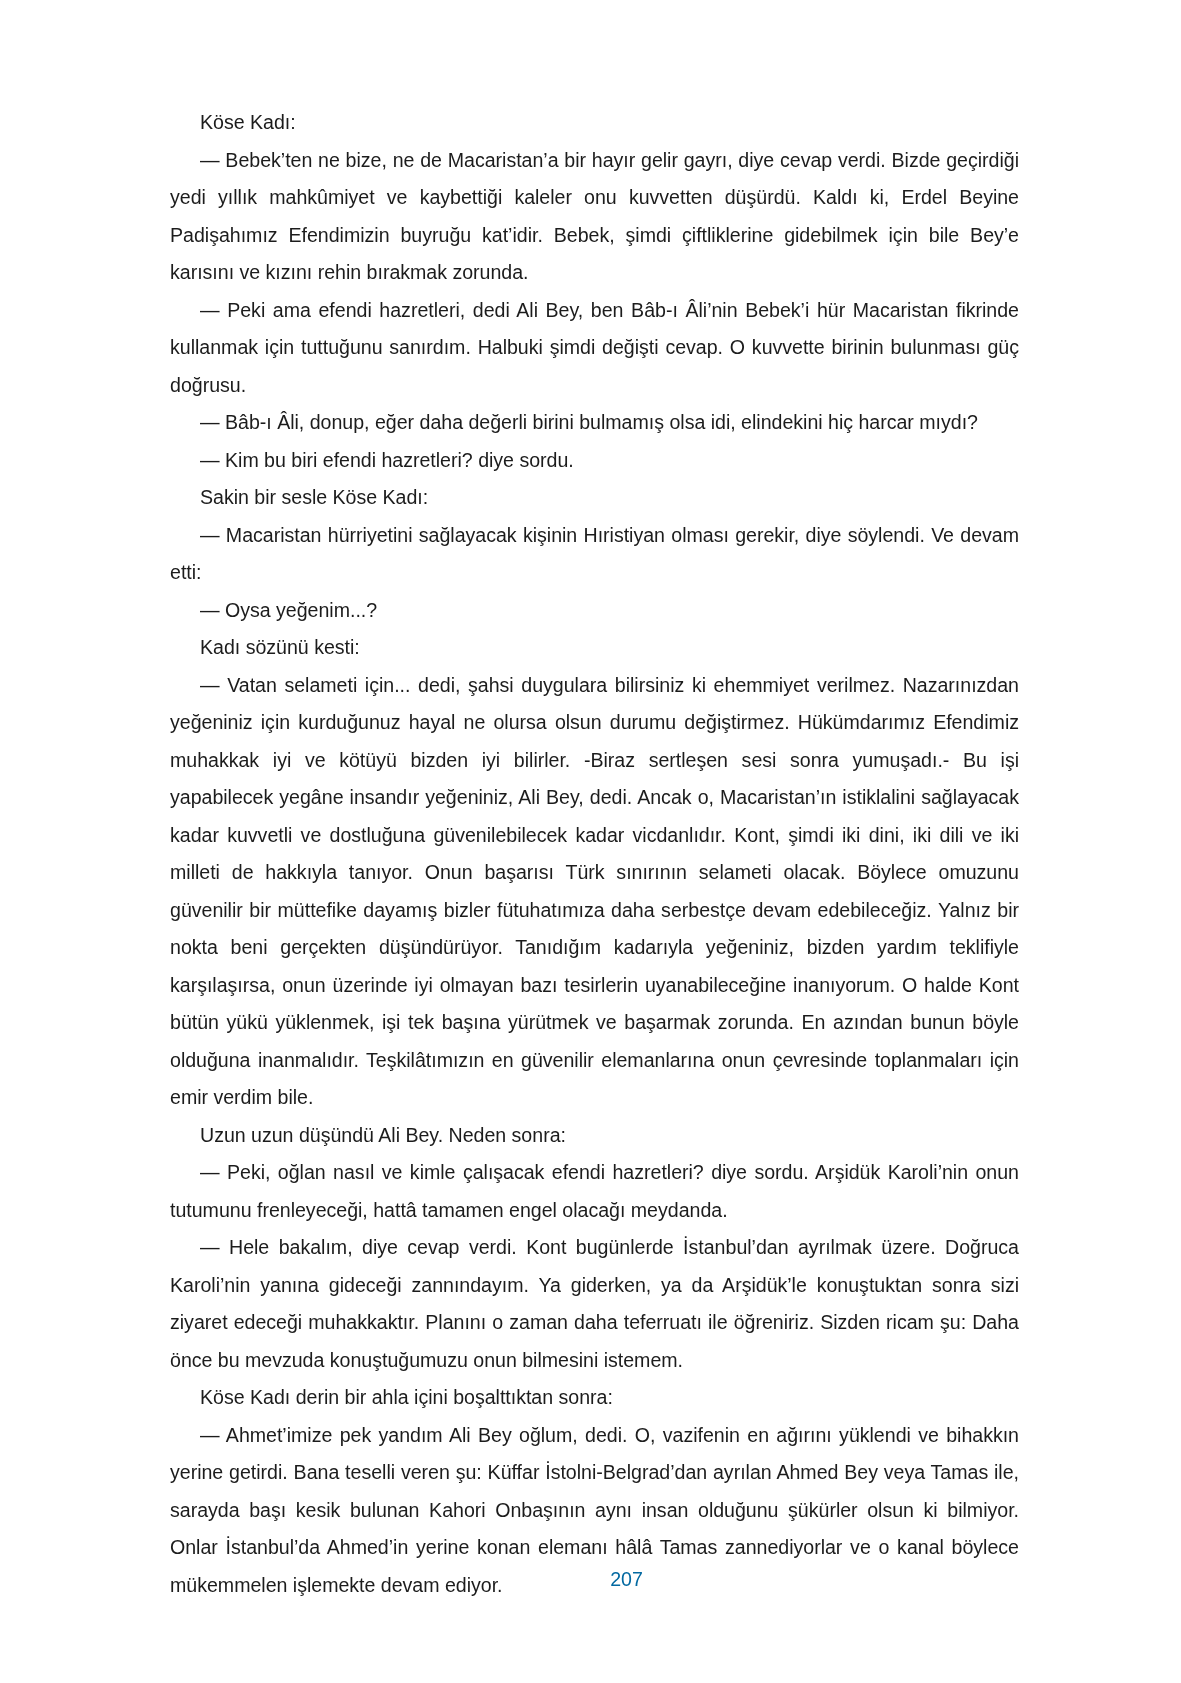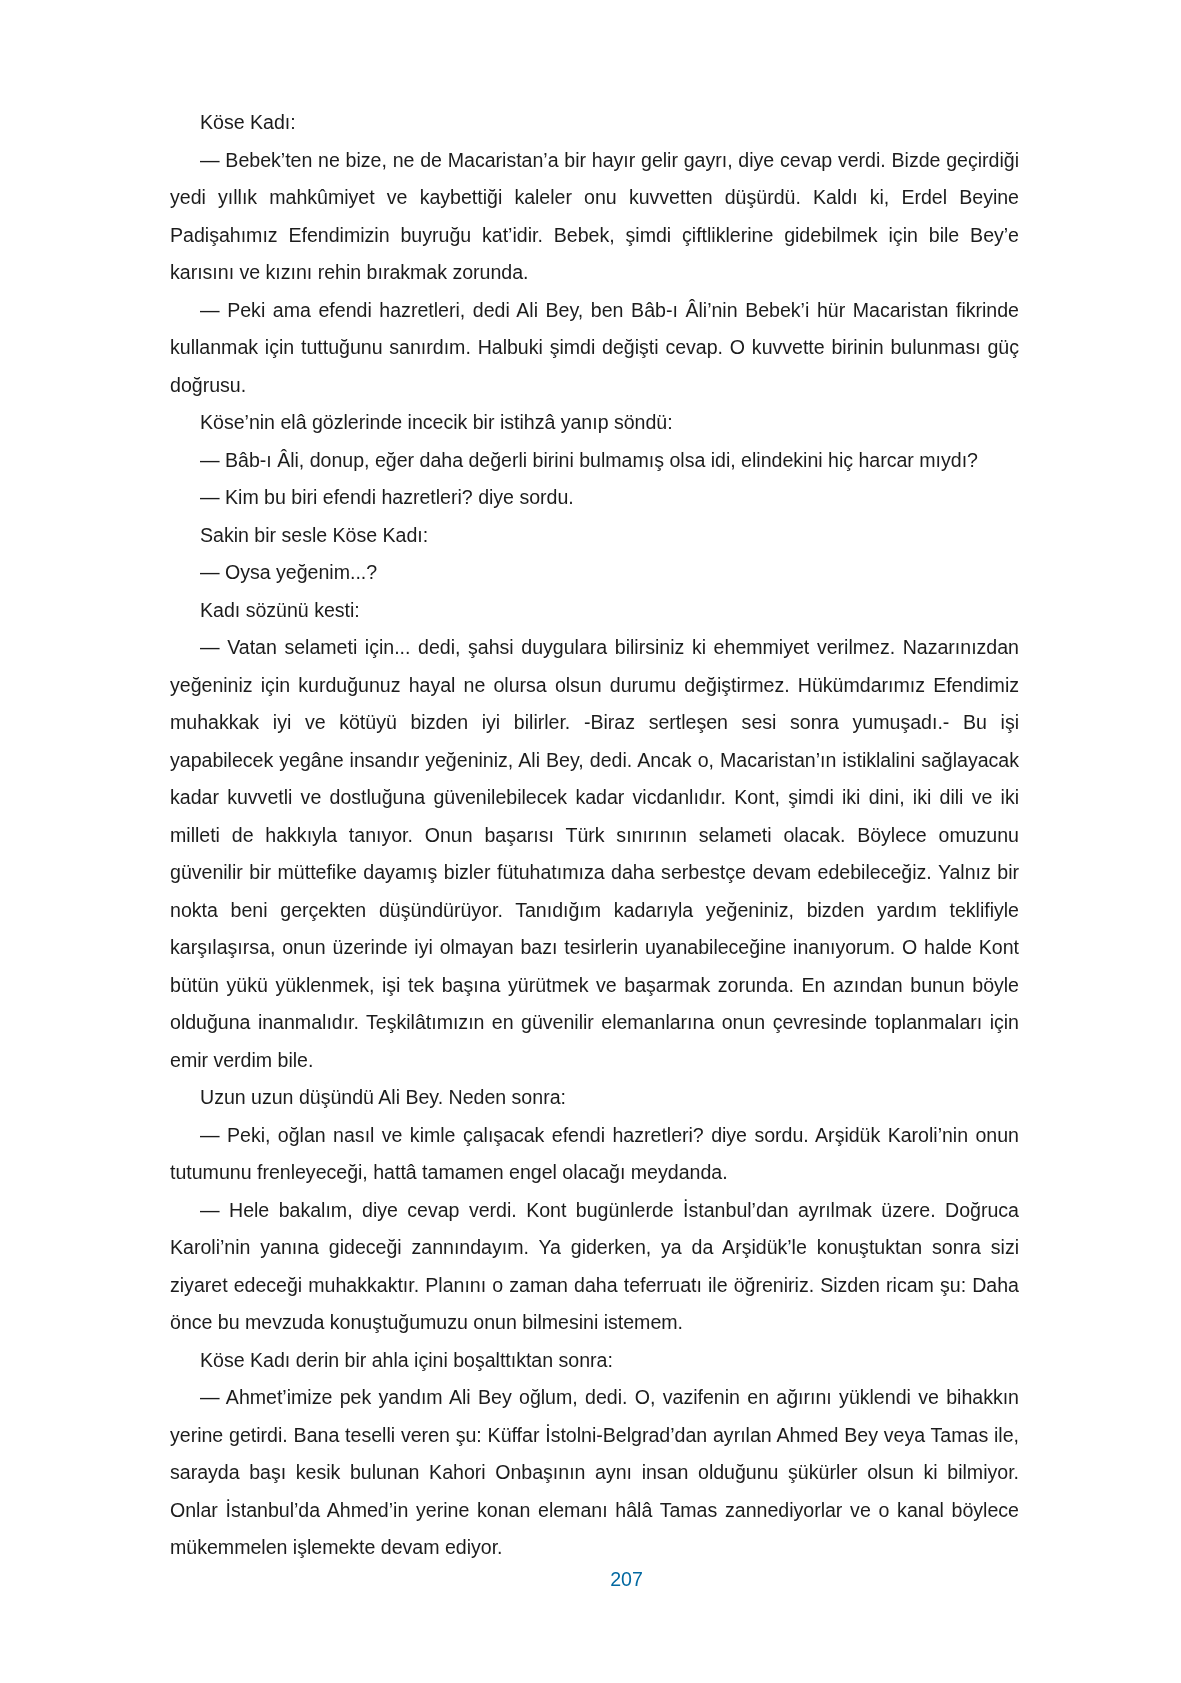--- a/index.html
+++ b/index.html
@@ -57,24 +57,24 @@
   }
 </style>
 </head>
 <body>
 
 <div class="page">
   <div class="content">
     <p class="para indent">Köse Kadı:</p>
     <p class="para indent">— Bebek’ten ne bize, ne de Macaristan’a bir hayır gelir gayrı, diye cevap verdi. Bizde geçirdiği yedi yıllık mahkûmiyet ve kaybettiği kaleler onu kuvvetten düşürdü. Kaldı ki, Erdel Beyine Padişahımız Efendimizin buyruğu kat’idir. Bebek, şimdi çiftliklerine gidebilmek için bile Bey’e karısını ve kızını rehin bırakmak zorunda.</p>
     <p class="para indent">— Peki ama efendi hazretleri, dedi Ali Bey, ben Bâb-ı Âli’nin Bebek’i hür Macaristan fikrinde kullanmak için tuttuğunu sanırdım. Halbuki şimdi değişti cevap. O kuvvette birinin bulunması güç doğrusu.</p>
-    <p class="para indent">Köse’nin elâ gözlerinde incecik bir istihzâ yanıp söndü:</p>
     <p class="para indent">— Bâb-ı Âli, donup, eğer daha değerli birini bulmamış olsa idi, elindekini hiç harcar mıydı?</p>
     <p class="para indent">— Kim bu biri efendi hazretleri? diye sordu.</p>
     <p class="para indent">Sakin bir sesle Köse Kadı:</p>
+    <p class="para indent">— Macaristan hürriyetini sağlayacak kişinin Hıristiyan olması gerekir, diye söylendi. Ve devam etti:</p>
     <p class="para indent">— Oysa yeğenim...?</p>
     <p class="para indent">Kadı sözünü kesti:</p>
     <p class="para indent">— Vatan selameti için... dedi, şahsi duygulara bilirsiniz ki ehemmiyet verilmez. Nazarınızdan yeğeniniz için kurduğunuz hayal ne olursa olsun durumu değiştirmez. Hükümdarımız Efendimiz muhakkak iyi ve kötüyü bizden iyi bilirler. -Biraz sertleşen sesi sonra yumuşadı.- Bu işi yapabilecek yegâne insandır yeğeniniz, Ali Bey, dedi. Ancak o, Macaristan’ın istiklalini sağlayacak kadar kuvvetli ve dostluğuna güvenilebilecek kadar vicdanlıdır. Kont, şimdi iki dini, iki dili ve iki milleti de hakkıyla tanıyor. Onun başarısı Türk sınırının selameti olacak. Böylece omuzunu güvenilir bir müttefike dayamış bizler fütuhatımıza daha serbestçe devam edebileceğiz. Yalnız bir nokta beni gerçekten düşündürüyor. Tanıdığım kadarıyla yeğeniniz, bizden yardım teklifiyle karşılaşırsa, onun üzerinde iyi olmayan bazı tesirlerin uyanabileceğine inanıyorum. O halde Kont bütün yükü yüklenmek, işi tek başına yürütmek ve başarmak zorunda. En azından bunun böyle olduğuna inanmalıdır. Teşkilâtımızın en güvenilir elemanlarına onun çevresinde toplanmaları için emir verdim bile.</p>
     <p class="para indent">Uzun uzun düşündü Ali Bey. Neden sonra:</p>
     <p class="para indent">— Peki, oğlan nasıl ve kimle çalışacak efendi hazretleri? diye sordu. Arşidük Karoli’nin onun tutumunu frenleyeceği, hattâ tamamen engel olacağı meydanda.</p>
     <p class="para indent">— Hele bakalım, diye cevap verdi. Kont bugünlerde İstanbul’dan ayrılmak üzere. Doğruca Karoli’nin yanına gideceği zannındayım. Ya giderken, ya da Arşidük’le konuştuktan sonra sizi ziyaret edeceği muhakkaktır. Planını o zaman daha teferruatı ile öğreniriz. Sizden ricam şu: Daha önce bu mevzuda konuştuğumuzu onun bilmesini istemem.</p>
     <p class="para indent">Köse Kadı derin bir ahla içini boşalttıktan sonra:</p>
     <p class="para indent">— Ahmet’imize pek yandım Ali Bey oğlum, dedi. O, vazifenin en ağırını yüklendi ve bihakkın yerine getirdi. Bana teselli veren şu: Küffar İstolni-Belgrad’dan ayrılan Ahmed Bey veya Tamas ile, sarayda başı kesik bulunan Kahori Onbaşının aynı insan olduğunu şükürler olsun ki bilmiyor. Onlar İstanbul’da Ahmed’in yerine konan elemanı hâlâ Tamas zannediyorlar ve o kanal böylece mükemmelen işlemekte devam ediyor.</p>
   </div>
 

